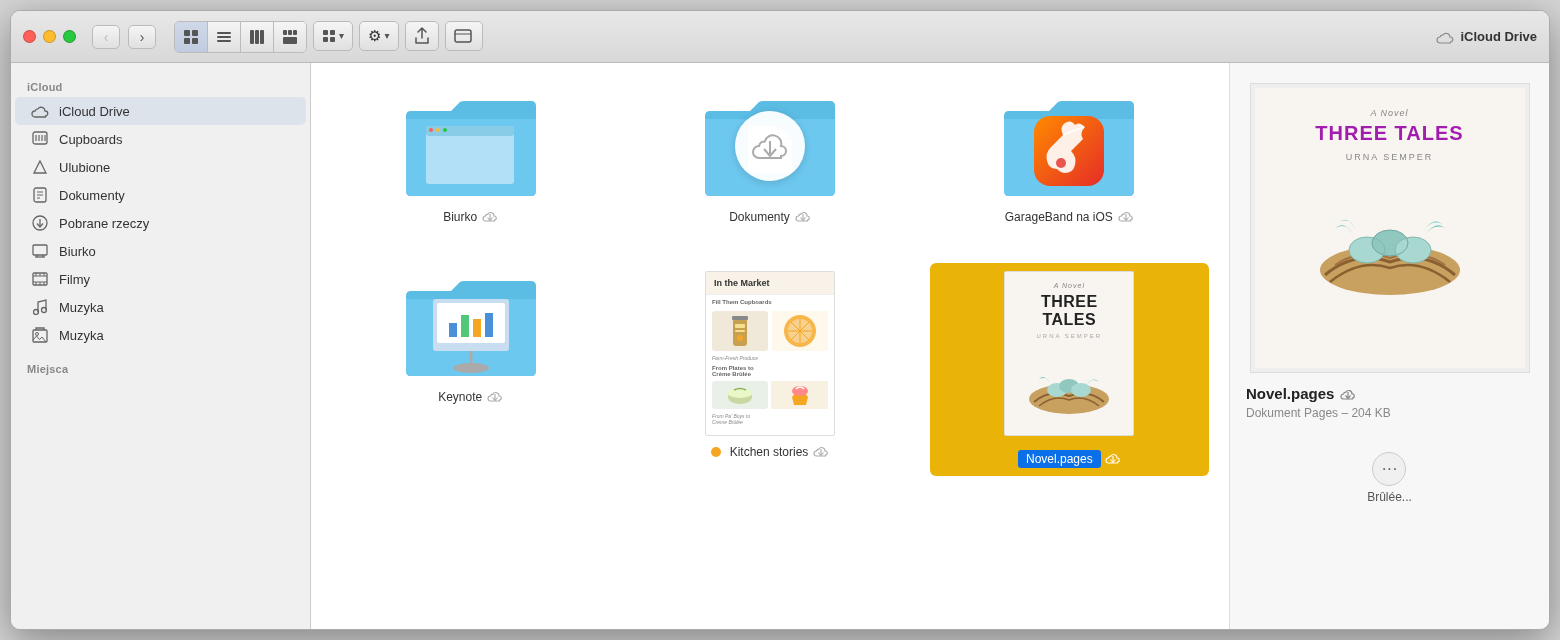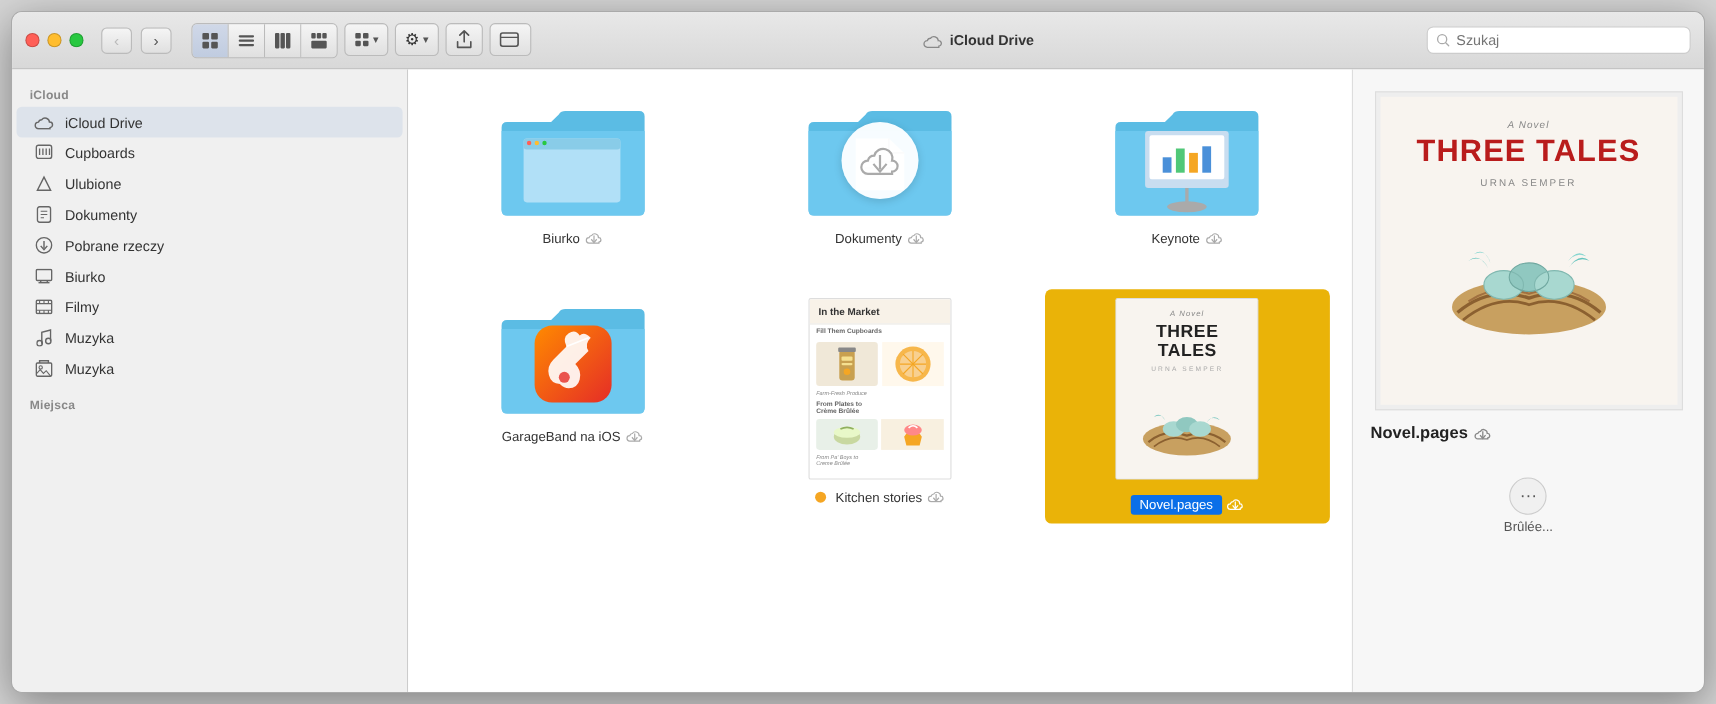--- a/index.html
+++ b/index.html
@@ -133,21 +133,21 @@
 
     
     .main-content {
       display: flex;
       flex: 1;
       overflow: hidden;
     }
 
     
     .sidebar {
-      width: 360px;
+      width: 300px;
       background: #f0f0f0;
       border-right: 1px solid #ccc;
       padding: 12px 0;
       flex-shrink: 0;
       overflow-y: auto;
     }
     .sidebar-section-title {
       font-size: 11px;
       font-weight: 700;
       color: #888;
@@ -323,23 +323,23 @@
       position: relative;
     }
     .book-novel-text {
       font-size: 9px;
       color: #888;
       letter-spacing: 1px;
       margin-bottom: 4px;
       font-style: italic;
     }
     .book-title {
-      font-size: 28px;
+      font-size: 20px;
       font-weight: 900;
-      color: #b91c1c;
+      color: #a21caf;
       text-align: center;
       letter-spacing: 1px;
       line-height: 1.1;
     }
     .book-author {
       font-size: 9px;
       color: #888;
       letter-spacing: 2px;
       margin: 8px 0;
     }
@@ -433,27 +433,20 @@
     </div>
 
     <div class="titlebar-center">
 
       <svg width="18" height="14" viewBox="0 0 18 14" fill="none">
         <path d="M14.5 13H4A3 3 0 0 1 4 7a3 3 0 0 1 2.9-2.2A4 4 0 0 1 14 7a2.5 2.5 0 0 1 .5 5z" stroke="#888" stroke-width="1.2" fill="none"></path>
       </svg>
       <span>iCloud Drive</span>
     </div>
 
-    <div class="search-bar">
-      <svg width="13" height="13" viewBox="0 0 13 13" fill="none">
-        <circle cx="5.5" cy="5.5" r="4.5" stroke="#aaa" stroke-width="1.3"></circle>
-        <line x1="9" y1="9" x2="12" y2="12" stroke="#aaa" stroke-width="1.3" stroke-linecap="round"></line>
-      </svg>
-      <input type="text" placeholder="Szukaj" style="">
-    </div>
   </div>
 
   <div class="main-content">
 
     <div class="sidebar">
       <div class="sidebar-section-title">iCloud</div>
       <div class="sidebar-item active">
         <div class="sidebar-icon">
           <svg width="18" height="14" viewBox="0 0 18 14" fill="none">
             <path d="M14.5 13H4A3 3 0 0 1 4 7a3 3 0 0 1 2.9-2.2A4 4 0 0 1 14 7a2.5 2.5 0 0 1 .5 5z" stroke="#666" stroke-width="1.3" fill="none"></path>
@@ -625,65 +618,65 @@
             </span>
           </div>
         </div>
 
         <div class="file-item">
           <div class="folder-icon">
             <svg width="140" height="110" viewBox="0 0 140 110">
               <path d="M5 25 Q5 20 10 20 L50 20 L57 13 Q59 10 63 10 L130 10 Q135 10 135 15 L135 100 Q135 105 130 105 L10 105 Q5 105 5 100 Z" fill="#5bbce4"></path>
               <path d="M5 28 L5 100 Q5 105 10 105 L130 105 Q135 105 135 100 L135 28 Z" fill="#6dc8ef"></path>
 
-              <rect x="32" y="28" width="76" height="52" rx="3" fill="#c8ddf0"></rect>
-              <rect x="36" y="32" width="68" height="40" rx="2" fill="white"></rect>
-
-              <rect x="48" y="52" width="8" height="14" fill="#4a90d9"></rect>
-              <rect x="60" y="44" width="8" height="22" fill="#50c878"></rect>
-              <rect x="72" y="48" width="8" height="18" fill="#f5a623"></rect>
-              <rect x="84" y="42" width="8" height="24" fill="#4a90d9"></rect>
-
-              <line x1="70" y1="80" x2="70" y2="96" stroke="#aaa" stroke-width="3"></line>
-              <ellipse cx="70" cy="97" rx="18" ry="5" fill="#aaa"></ellipse>
+              <rect x="35" y="25" width="70" height="70" rx="16" fill="url(#gb-grad)"></rect>
+              <defs>
+                <linearGradient id="gb-grad" x1="35" y1="25" x2="105" y2="95" gradientUnits="userSpaceOnUse">
+                  <stop offset="0%" stop-color="#ff8a00"></stop>
+                  <stop offset="100%" stop-color="#e52d27"></stop>
+                </linearGradient>
+              </defs>
+
+              <path d="M58 78 Q50 78 48 70 Q46 62 52 56 L64 44 Q60 36 66 32 Q72 28 76 34 Q80 30 86 36 Q80 42 84 48 L72 60 Q78 66 76 74 Q74 82 66 82 Q62 82 58 78Z" fill="white" opacity="0.9"></path>
+              <circle cx="62" cy="72" r="5" fill="#e52d27" opacity="0.8"></circle>
+              <line x1="64" y1="44" x2="84" y2="36" stroke="white" stroke-width="1.5"></line>
             </svg>
           </div>
           <div class="file-label">
-            <span>Keynote</span>
+            <span>GarageBand na iOS</span>
             <span class="cloud-icon-small">
               <svg width="16" height="12" viewBox="0 0 16 12" fill="none">
                 <path d="M12.5 11H3.5A2.5 2.5 0 0 1 3.5 6a2.5 2.5 0 0 1 2.4-1.9A3.3 3.3 0 0 1 12 6a2 2 0 0 1 .5 4z" stroke="#aaa" stroke-width="1.1" fill="none"></path>
                 <line x1="8" y1="4" x2="8" y2="10" stroke="#aaa" stroke-width="1.1"></line>
                 <polyline points="5.5,7.5 8,10.5 10.5,7.5" stroke="#aaa" stroke-width="1.1" fill="none"></polyline>
               </svg>
             </span>
           </div>
         </div>
 
         <div class="file-item">
           <div class="folder-icon">
             <svg width="140" height="110" viewBox="0 0 140 110">
               <path d="M5 25 Q5 20 10 20 L50 20 L57 13 Q59 10 63 10 L130 10 Q135 10 135 15 L135 100 Q135 105 130 105 L10 105 Q5 105 5 100 Z" fill="#5bbce4"></path>
               <path d="M5 28 L5 100 Q5 105 10 105 L130 105 Q135 105 135 100 L135 28 Z" fill="#6dc8ef"></path>
 
-              <rect x="35" y="25" width="70" height="70" rx="16" fill="url(#gb-grad)"></rect>
-              <defs>
-                <linearGradient id="gb-grad" x1="35" y1="25" x2="105" y2="95" gradientUnits="userSpaceOnUse">
-                  <stop offset="0%" stop-color="#ff8a00"></stop>
-                  <stop offset="100%" stop-color="#e52d27"></stop>
-                </linearGradient>
-              </defs>
-
-              <path d="M58 78 Q50 78 48 70 Q46 62 52 56 L64 44 Q60 36 66 32 Q72 28 76 34 Q80 30 86 36 Q80 42 84 48 L72 60 Q78 66 76 74 Q74 82 66 82 Q62 82 58 78Z" fill="white" opacity="0.9"></path>
-              <circle cx="62" cy="72" r="5" fill="#e52d27" opacity="0.8"></circle>
-              <line x1="64" y1="44" x2="84" y2="36" stroke="white" stroke-width="1.5"></line>
+              <rect x="32" y="28" width="76" height="52" rx="3" fill="#c8ddf0"></rect>
+              <rect x="36" y="32" width="68" height="40" rx="2" fill="white"></rect>
+
+              <rect x="48" y="52" width="8" height="14" fill="#4a90d9"></rect>
+              <rect x="60" y="44" width="8" height="22" fill="#50c878"></rect>
+              <rect x="72" y="48" width="8" height="18" fill="#f5a623"></rect>
+              <rect x="84" y="42" width="8" height="24" fill="#4a90d9"></rect>
+
+              <line x1="70" y1="80" x2="70" y2="96" stroke="#aaa" stroke-width="3"></line>
+              <ellipse cx="70" cy="97" rx="18" ry="5" fill="#aaa"></ellipse>
             </svg>
           </div>
           <div class="file-label">
-            <span>GarageBand na iOS</span>
+            <span>Keynote</span>
             <span class="cloud-icon-small">
               <svg width="16" height="12" viewBox="0 0 16 12" fill="none">
                 <path d="M12.5 11H3.5A2.5 2.5 0 0 1 3.5 6a2.5 2.5 0 0 1 2.4-1.9A3.3 3.3 0 0 1 12 6a2 2 0 0 1 .5 4z" stroke="#aaa" stroke-width="1.1" fill="none"></path>
                 <line x1="8" y1="4" x2="8" y2="10" stroke="#aaa" stroke-width="1.1"></line>
                 <polyline points="5.5,7.5 8,10.5 10.5,7.5" stroke="#aaa" stroke-width="1.1" fill="none"></polyline>
               </svg>
             </span>
           </div>
         </div>
 
@@ -819,20 +812,21 @@
 
       <div class="preview-info">
         <div class="preview-filename">
           <span>Novel.pages</span>
           <svg width="16" height="12" viewBox="0 0 16 12" fill="none">
             <path d="M12.5 11H3.5A2.5 2.5 0 0 1 3.5 6a2.5 2.5 0 0 1 2.4-1.9A3.3 3.3 0 0 1 12 6a2 2 0 0 1 .5 4z" stroke="#888" stroke-width="1.2" fill="none"></path>
             <line x1="8" y1="4" x2="8" y2="10" stroke="#888" stroke-width="1.2"></line>
             <polyline points="5.5,7.5 8,10.5 10.5,7.5" stroke="#888" stroke-width="1.2" fill="none"></polyline>
           </svg>
         </div>
+        <div class="preview-meta">Dokument Pages – 204 KB</div>
       </div>
 
       <div class="preview-more-btn">
         <div class="preview-more-icon">···</div>
         <div class="preview-more-label">Brûlée...</div>
       </div>
     </div>
 
   </div>
 </div>

